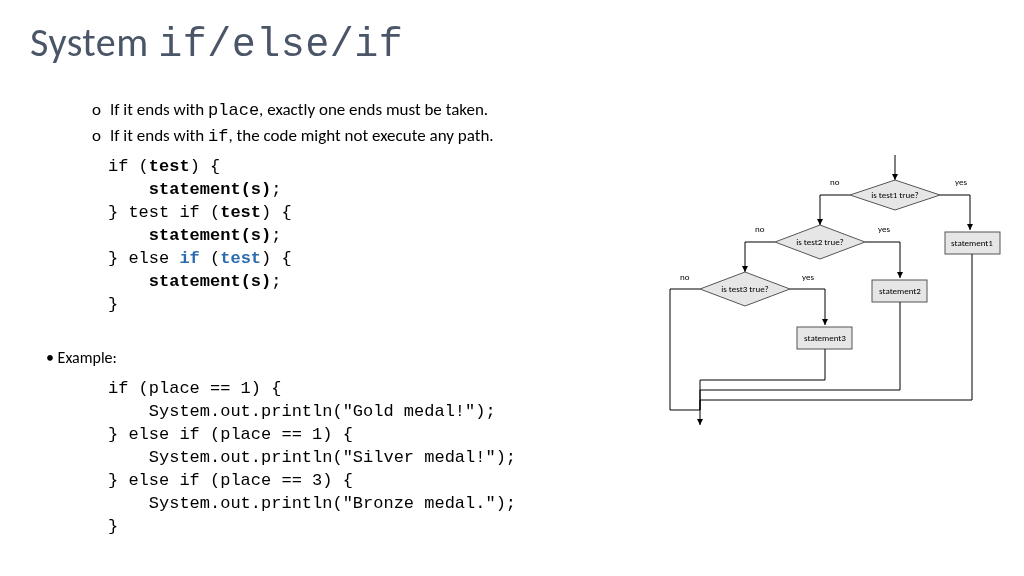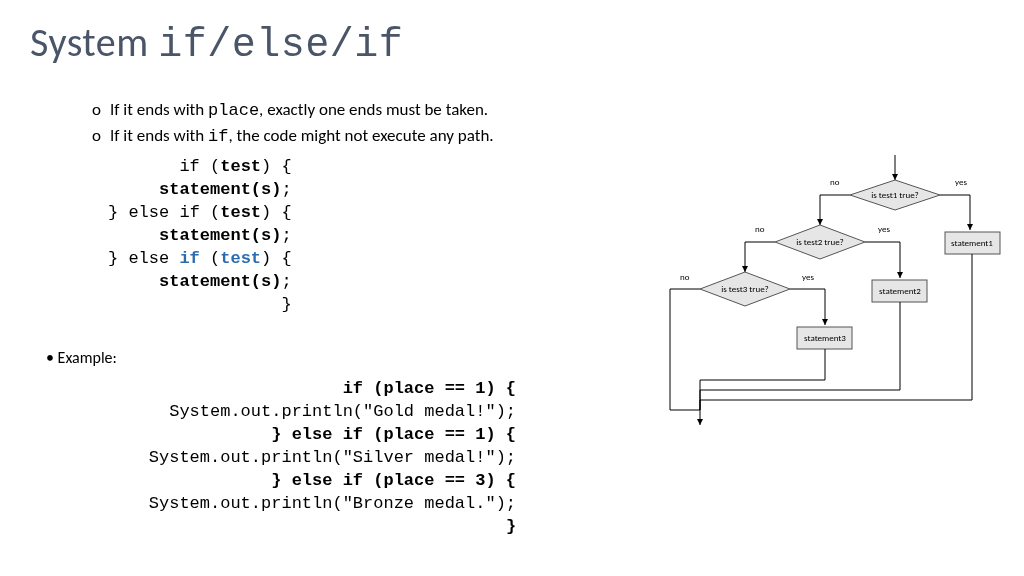--- a/index.html
+++ b/index.html
@@ -6,21 +6,21 @@
     margin: 0;
     padding: 0;
     width: 1024px;
     height: 576px;
     font-family: Calibri, "Segoe UI", sans-serif;
     background: #fff;
     color: #000;
     position: relative;
     overflow: hidden;
   }
-  .mono { font-family: Consolas, "Courier New", monospace; text-align: right; }
+  .mono { font-family: Consolas, "Courier New", monospace; }
   .title {
     position: absolute;
     top: 18px;
     left: 30px;
     font-size: 40px;
     font-weight: 300;
     color: #4a5568;
     letter-spacing: 0.5px;
   }
   .title .mono { color: #4a5568; }
@@ -51,21 +51,21 @@
   }
   .example-label .dot::before { content: "• "; }
   .code2 {
     position: absolute;
     top: 378px;
     left: 108px;
     font-size: 17px;
     line-height: 1.35;
     white-space: pre;
   }
-  .code2 b { font-weight: 700; }
+  .code2 b { font-weight: 400; }
   .flowchart {
     position: absolute;
     top: 150px;
     left: 640px;
     width: 370px;
     height: 280px;
   }
   .flowchart svg { width: 100%; height: 100%; }
   .flowchart text {
     font-family: Calibri, "Segoe UI", sans-serif;
@@ -93,21 +93,21 @@
   <div class="row">
     <span class="mark">o</span>
     <span>
       <span>If it ends with </span><span class="mono">if</span><span>, the code might not execute any path.</span>
     </span>
   </div>
 </div>
 
 <div class="code1 mono"><span>if (</span><b>test</b><span>) {</span>
     <b>statement(s)</b><span>;</span>
-<span>} else if (</span><b>test</b><span>) {</span>
+<span>} test if (</span><b>test</b><span>) {</span>
     <b>statement(s)</b><span>;</span>
 <span>} else </span><span class="blue">if</span><span> (</span><span class="blue">test</span><span>) {</span>
     <b>statement(s)</b><span>;</span>
 <span>}</span></div>
 
 <div class="example-label">
   <span class="dot"></span><span>Example:</span>
 </div>
 
 <div class="code2 mono"><b>if (place == 1) {</b>

